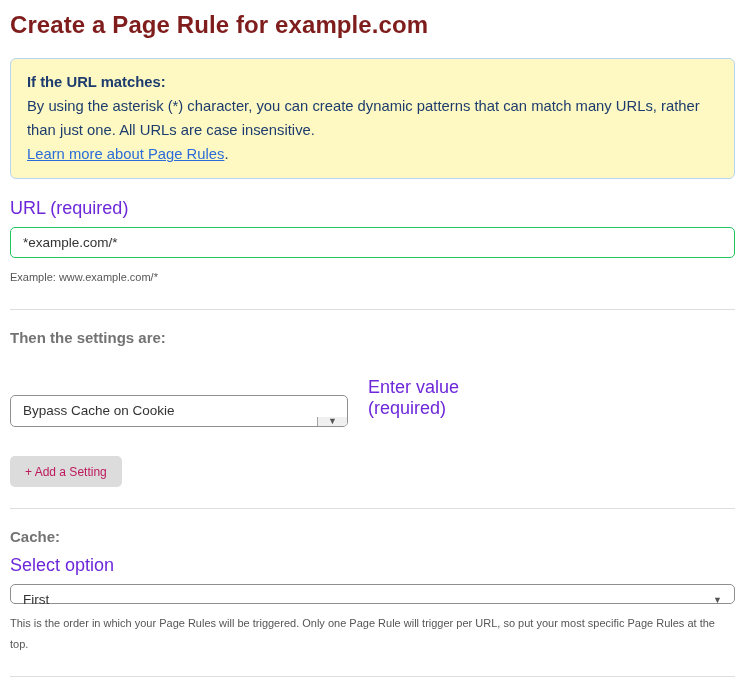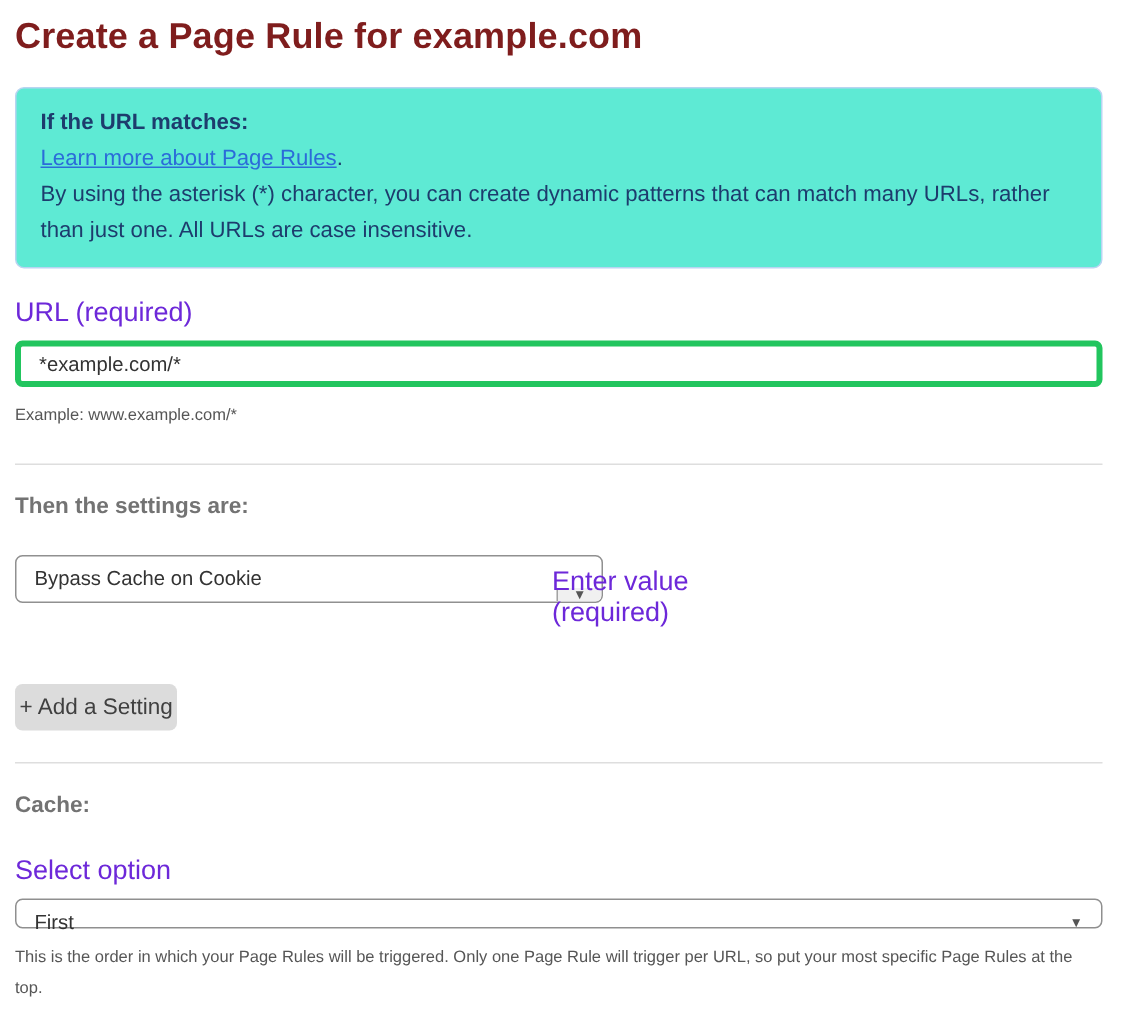--- a/index.html
+++ b/index.html
@@ -14,21 +14,21 @@
 
   .page-title {
     font-size: 24px;
     font-weight: bold;
     color: #7f1d1d;
     letter-spacing: 0.1px;
     margin-bottom: 19px;
   }
 
   .info-box {
-    background: #5eead4;
+    background: #fef9c3;
     border: 1px solid #b8d4f1;
     border-radius: 6px;
     padding: 11px 16px 12px 16px;
     font-size: 14.8px;
     line-height: 24px;
     color: #1d3c6d;
   }
   .info-heading { font-weight: bold; }
   .info-link {
     color: #2b6cd9;
@@ -40,21 +40,21 @@
     font-size: 18px;
     color: #6d28d9;
     margin-bottom: 8px;
   }
   .section-gap-top { margin-top: 19px; }
 
   .text-input {
     display: block;
     width: 100%;
     height: 31px;
-    border: 4px solid #22c55e;
+    border: 1px solid #22c55e;
     border-radius: 5px;
     padding: 0 12px;
     font-size: 13.5px;
     font-family: "Liberation Sans", sans-serif;
     color: #333;
     background: #fff;
     outline: none;
   }
   .helper-text {
     font-size: 11px;
@@ -80,27 +80,28 @@
     display: flex;
     align-items: flex-start;
     margin-top: 24px;
   }
   .setting-col { width: 338px; }
   .value-col { margin-left: 20px; padding-top: 7px; width: 165px; }
 
   .custom-select {
     display: flex;
     align-items: flex-end;
-    width: 392px;
+    width: 338px;
     height: 32px;
     border: 1px solid #909090;
     border-radius: 5px;
     background: #fff;
     cursor: pointer;
     overflow: hidden;
+    margin-top: 25px;
   }
   .custom-select .select-text {
     flex: 1;
     font-size: 13.5px;
     color: #333;
     padding: 0 12px;
     line-height: 30px;
     white-space: nowrap;
   }
   .custom-select .select-arrow-box {
@@ -111,24 +112,24 @@
     align-items: center;
     justify-content: center;
   }
   .arrow-glyph { font-size: 9px; color: #555; line-height: 1; }
 
   .btn {
     display: inline-block;
     border: none;
     border-radius: 5px;
     height: 31px;
-    padding: 0 3px;
-    font-size: 15px;
+    padding: 0 15px;
+    font-size: 12px;
     font-family: "Liberation Sans", sans-serif;
-    color: #404040;
+    color: #be185d;
     background: #dcdcdc;
     cursor: pointer;
   }
   .btn-add { margin-top: 29px; }
 
   .order-select {
     position: relative;
     width: 100%;
     height: 20px;
     border: 1px solid #8f8f8f;
@@ -151,24 +152,24 @@
 </head>
 <body>
 
 <div class="wrap">
 
   <h1 class="page-title">Create a Page Rule for example.com</h1>
 
   <div class="info-box">
     <div class="info-heading">If the URL matches:</div>
     <div>
+      <span>By using the asterisk (*) character, you can create dynamic patterns that can match many URLs, rather than just one. All URLs are case insensitive.</span>
+    </div>
+    <div>
       <a class="info-link">Learn more about Page Rules</a><span>.</span>
-    </div>
-    <div>
-      <span>By using the asterisk (*) character, you can create dynamic patterns that can match many URLs, rather than just one. All URLs are case insensitive.</span>
     </div>
   </div>
 
   <div class="field-label section-gap-top">URL (required)</div>
   <input class="text-input" type="text" value="*example.com/*" style="">
   <div class="helper-text">Example: www.example.com/*</div>
 
   <hr class="divider">
 
   <div class="section-heading">Then the settings are:</div>
@@ -186,21 +187,21 @@
       <div class="field-label">Enter value (required)</div>
     </div>
   </div>
 
   <button class="btn btn-add">+ Add a Setting</button>
 
   <hr class="divider">
 
   <div class="section-heading">Cache:</div>
 
-  <div class="field-label" style="margin-top:25px;">Select option</div>
+  <div class="field-label" style="margin-top:10px;">Select option</div>
   <div class="order-select">
     <div class="select-text">First</div>
     <span class="arrow-glyph">▼</span>
   </div>
   <div class="helper-text" style="max-width:720px;">This is the order in which your Page Rules will be triggered. Only one Page Rule will trigger per URL, so put your most specific Page Rules at the top.</div>
 
   <hr class="divider">
 
   
 

